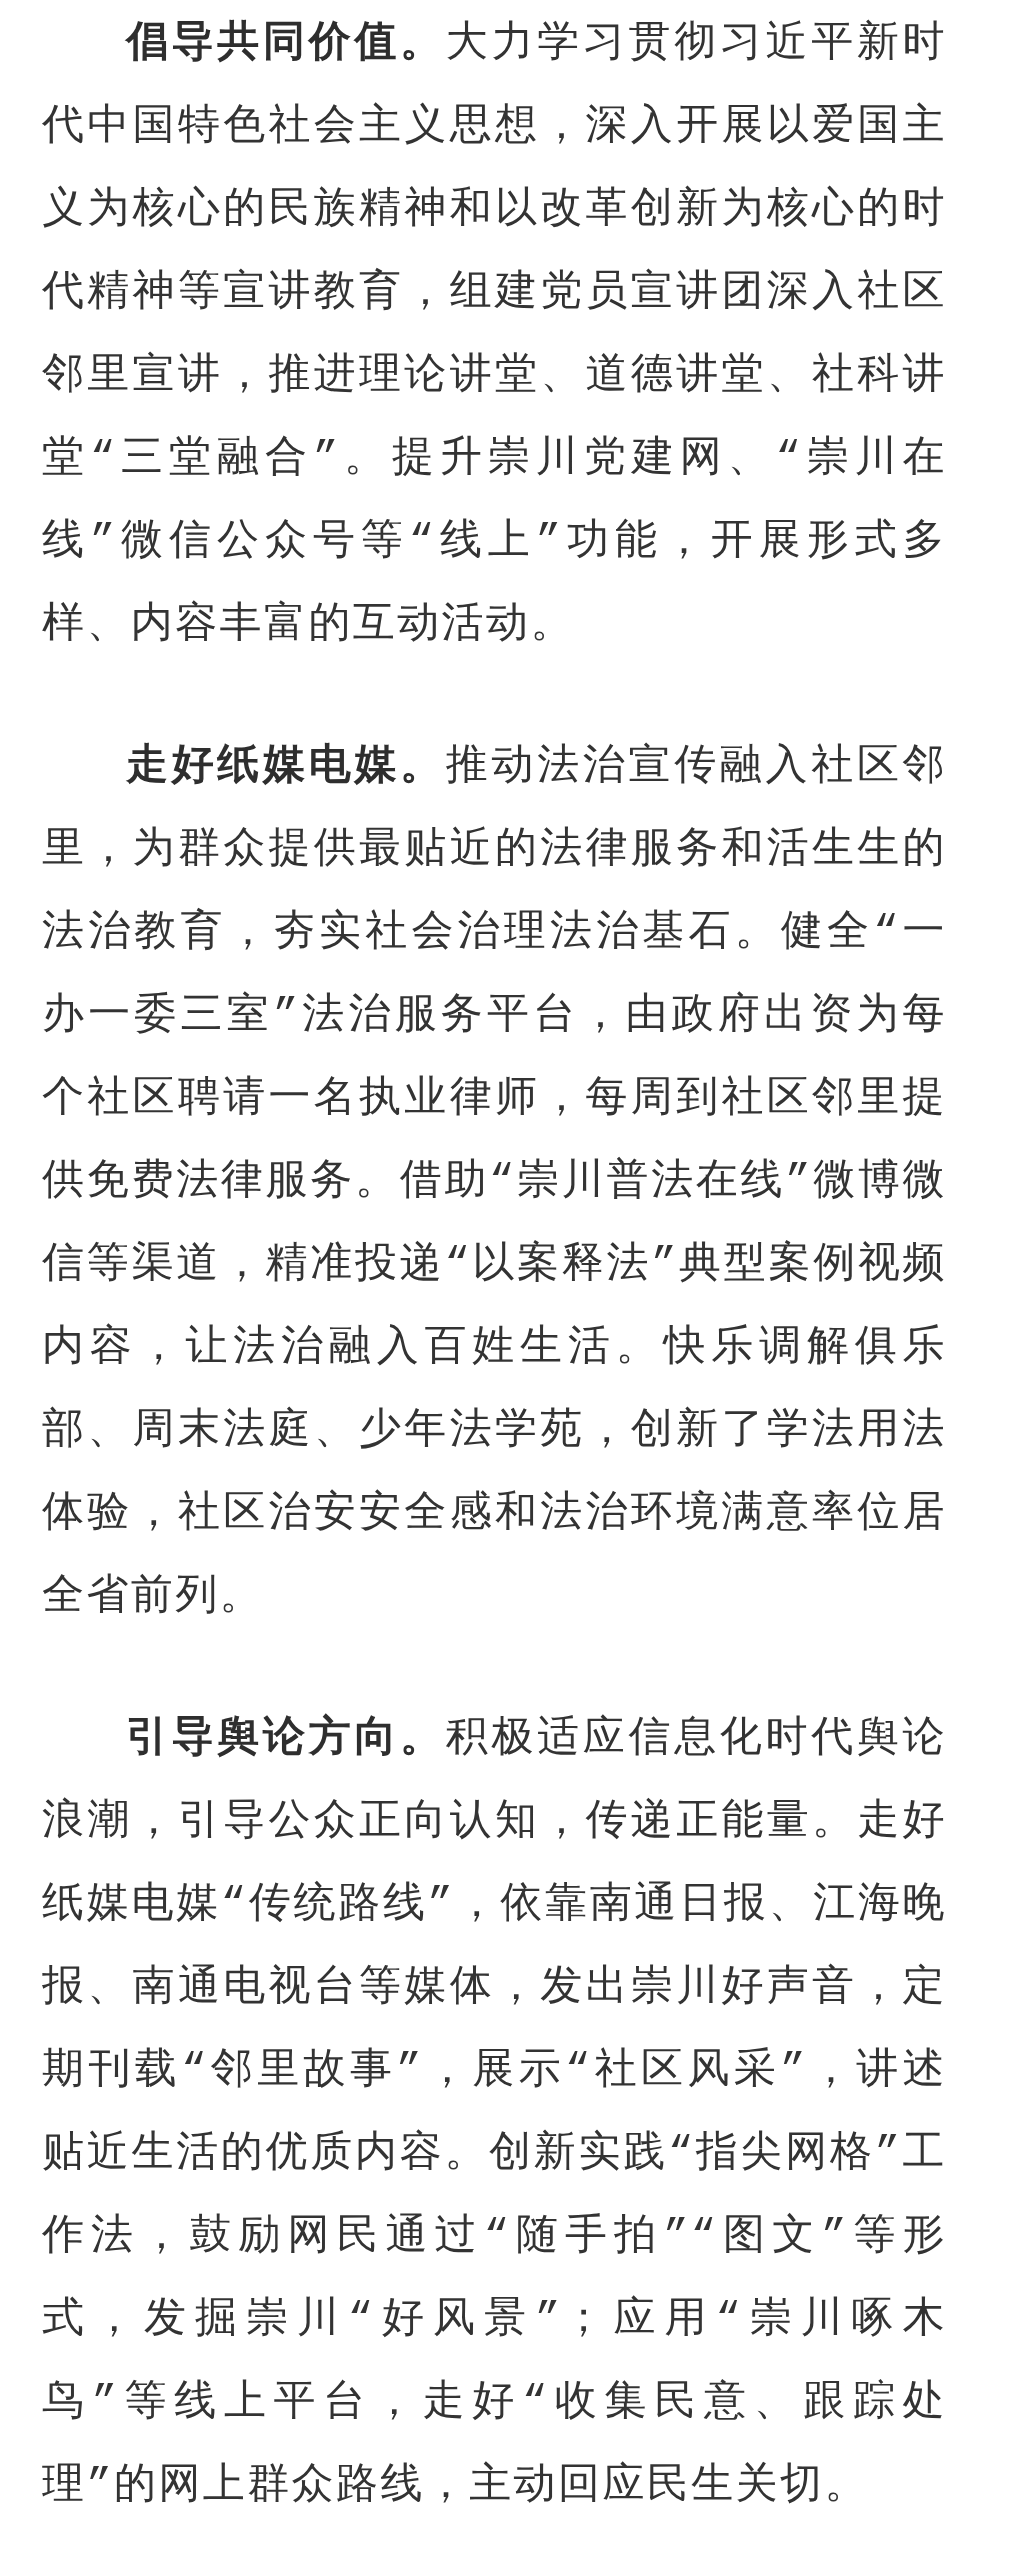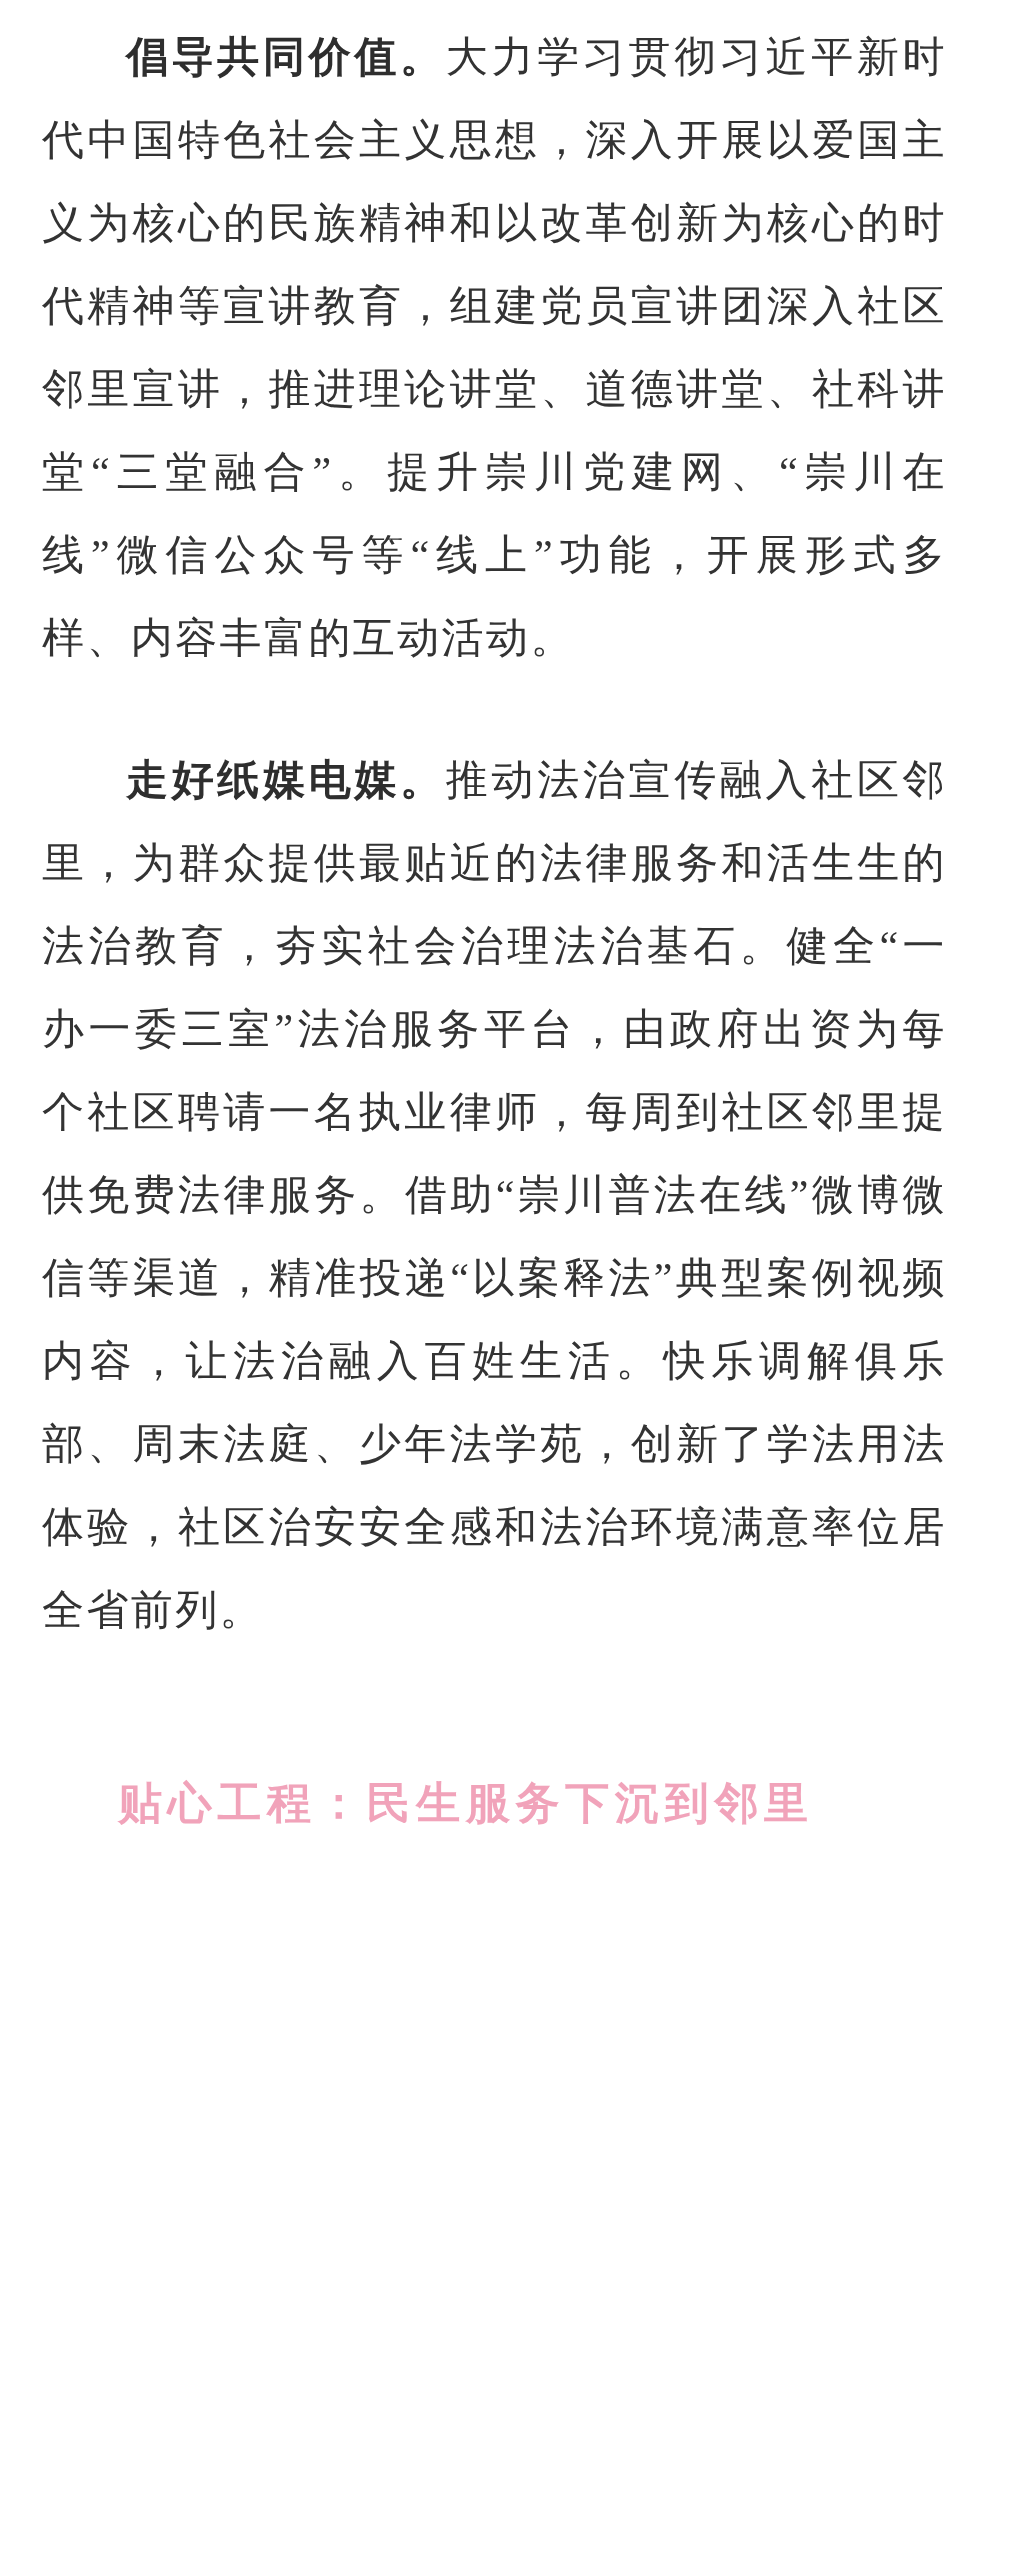--- a/index.html
+++ b/index.html
@@ -6,23 +6,23 @@
     margin: 0;
     padding: 0;
     background: #ffffff;
   }
   .page {
     position: relative;
     width: 989px;
     height: 2576px;
     overflow: hidden;
     box-sizing: border-box;
-    padding: 16px 42px;
+    padding: 3px 42px;
     background: #ffffff;
-    font-family: Liberation Serif, serif;
+    font-family: Liberation Mono, monospace;
   }
   .para {
     margin: 0 0 59px 0;
     font-size: 42px;
     line-height: 83px;
     letter-spacing: 2.4px;
     color: #333333;
     text-align: justify;
     text-indent: 2em;
     word-break: break-all;
@@ -50,20 +50,21 @@
 </style>
 </head>
 <body>
 
 <div class="page">
 
   <p class="para"><span class="lead">倡导共同价值。</span><span>大力学习贯彻习近平新时代中国特色社会主义思想，深入开展以爱国主义为核心的民族精神和以改革创新为核心的时代精神等宣讲教育，组建党员宣讲团深入社区邻里宣讲，推进理论讲堂、道德讲堂、社科讲堂“三堂融合”。提升崇川党建网、“崇川在线”微信公众号等“线上”功能，开展形式多样、内容丰富的互动活动。</span></p>
 
   <p class="para"><span class="lead">走好纸媒电媒。</span><span>推动法治宣传融入社区邻里，为群众提供最贴近的法律服务和活生生的法治教育，夯实社会治理法治基石。健全“一办一委三室”法治服务平台，由政府出资为每个社区聘请一名执业律师，每周到社区邻里提供免费法律服务。借助“崇川普法在线”微博微信等渠道，精准投递“以案释法”典型案例视频内容，让法治融入百姓生活。快乐调解俱乐部、周末法庭、少年法学苑，创新了学法用法体验，社区治安安全感和法治环境满意率位居全省前列。</span></p>
 
+  <p class="para"><span class="lead">引导舆论方向。</span><span>积极适应信息化时代舆论浪潮，引导公众正向认知，传递正能量。走好纸媒电媒“传统路线”，依靠南通日报、江海晚报、南通电视台等媒体，发出崇川好声音，定期刊载“邻里故事”，展示“社区风采”，讲述贴近生活的优质内容。创新实践“指尖网格”工作法，鼓励网民通过“随手拍”“图文”等形式，发掘崇川“好风景”；应用“崇川啄木鸟”等线上平台，走好“收集民意、跟踪处理”的网上群众路线，主动回应民生关切。</span></p>
 
   <div class="section-heading-wrap">
     <div class="heading-row">
       <span class="section-heading-text">贴心工程：民生服务下沉到邻里</span>
 
     </div>
 
   </div>
 
 </div>

